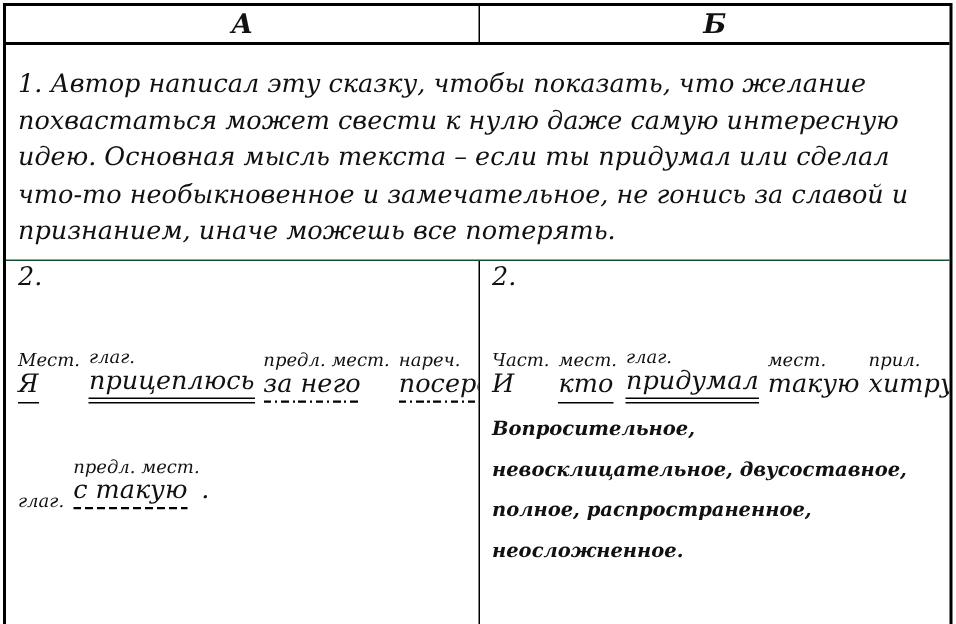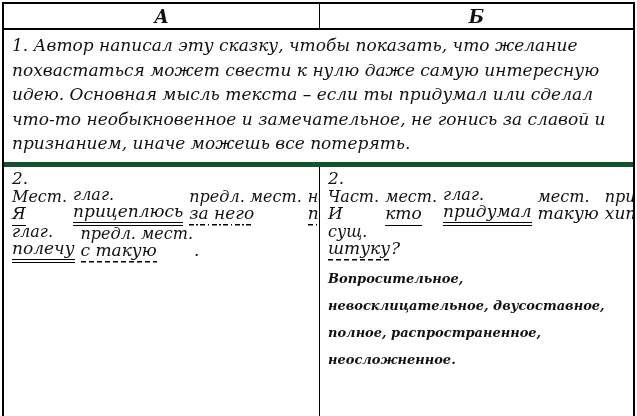--- a/index.html
+++ b/index.html
@@ -11,30 +11,30 @@
   }
   .tbl { margin:2px 2px 0 2px; border:2px solid #000; background:#fff; }
   .hdr-row { display:flex; height:26px; border-bottom:2px solid #000; }
   .hdr-cell {
     display:flex; align-items:center; justify-content:center;
     font-weight:bold; font-size:18px;
   }
   .hdr-a { width:316px; border-right:1px solid #000; }
   .hdr-b { flex:1; }
   .row1 {
-    border-bottom:5px solid #14532d; padding:3px 10px 6px 8px;
+    border-bottom:1px solid #14532d; padding:14px 10px 6px 8px;
     font-size:17px; line-height:24.5px; min-height:122px;
   }
   .row2 { display:flex; height:249px; overflow:hidden; }
   .cell-a { width:316px; border-right:1px solid #000; padding:1px 6px 0 8px; overflow:hidden; }
   .cell-b { flex:1; padding:1px 6px 0 8px; overflow:hidden; }
   .num { font-size:17px; line-height:21px; }
   .sent-line { white-space:nowrap; }
   .token { display:inline-block; vertical-align:bottom; margin-right:6px; }
-  .pos { display:block; font-size:16px; line-height:12px; white-space:nowrap; }
+  .pos { display:block; font-size:12px; line-height:12px; white-space:nowrap;margin-top:36px; }
   .word { display:inline-block; font-size:17px; line-height:21px; white-space:nowrap; padding-bottom:2px; }
   .u-solid  { border-bottom:1.5px solid #000; padding-bottom:1px; }
   .u-double { border-bottom:4px double #000; padding-bottom:0;font-style:italic; }
   .u-dashed { background:repeating-linear-gradient(to right,#000 0 5px,transparent 5px 8px) bottom/100% 1.5px no-repeat; }
   .u-dashdot{ background:repeating-linear-gradient(to right,#000 0 5px,transparent 5px 7.5px,#000 7.5px 9px,transparent 9px 11.5px) bottom/100% 1.5px no-repeat;text-align:right; }
   .u-wavy   { text-decoration-style:wavy; text-decoration-thickness:1px; text-underline-offset:2px; }
   .punct { margin-left:-5px; }
   ol.analysis { margin:3px 0 0 0; padding-left:40px; font-size:17px; line-height:25.5px; }
   ol.analysis li { padding-left:2px; }
   .para-b { margin-top:4px; font-size:13px; line-height:27px;font-weight:bold; }
@@ -46,25 +46,24 @@
   <div class="hdr-row">
     <div class="hdr-cell hdr-a">А</div>
     <div class="hdr-cell hdr-b">Б</div>
   </div>
   <div class="row1">1. Автор написал эту сказку, чтобы показать, что желание похвастаться может свести к нулю даже самую интересную идею. Основная мысль текста – если ты придумал или сделал что-то необыкновенное и замечательное, не гонись за славой и признанием, иначе можешь все потерять.</div>
   <div class="row2">
     <div class="cell-a">
       <div class="num">2.</div>
       <div class="sentence">
           <div class="sent-line"><span class="token"><span class="pos">Мест.</span><span class="word u-solid">Я</span></span><span class="token"><span class="pos">глаг.</span><span class="word u-double">прицеплюсь</span></span><span class="token"><span class="pos">предл. мест.</span><span class="word u-dashdot">за него</span></span><span class="token"><span class="pos">нареч.</span><span class="word u-dashdot">посередине</span></span></div>
-          <div class="sent-line"><span class="token"><span class="pos">глаг.</span><span class="word u-double">полечу</span></span><span class="token"><span class="pos">предл. мест.</span><span class="word u-dashed">с такую</span></span><span class="token punct"><span class="pos">&nbsp;</span><span class="word u-none">.</span></span></div>
+          <div class="sent-line"><span class="token"><span class="pos">глаг.</span></span><span class="token"><span class="pos">предл. мест.</span><span class="word u-dashed">с такую</span></span><span class="token punct"><span class="pos">&nbsp;</span><span class="word u-none">.</span></span></div>
         </div>
     </div>
     <div class="cell-b">
       <div class="num">2.</div>
       <div class="sentence">
           <div class="sent-line"><span class="token"><span class="pos">Част.</span><span class="word u-none">И</span></span><span class="token"><span class="pos">мест.</span><span class="word u-solid">кто</span></span><span class="token"><span class="pos">глаг.</span><span class="word u-double">придумал</span></span><span class="token"><span class="pos">мест.</span><span class="word u-wavy">такую</span></span><span class="token"><span class="pos">прил.</span><span class="word u-wavy">хитрую</span></span></div>
-          <div class="sent-line"><span class="token"><span class="pos">сущ.</span><span class="word u-dashed">штуку</span></span><span class="token punct"><span class="pos">&nbsp;</span><span class="word u-none">?</span></span></div>
         </div>
       <div class="para-b">Вопросительное, невосклицательное, двусоставное, полное, распространенное, неосложненное.</div>
     </div>
   </div>
 </div>
 
 </body></html>

